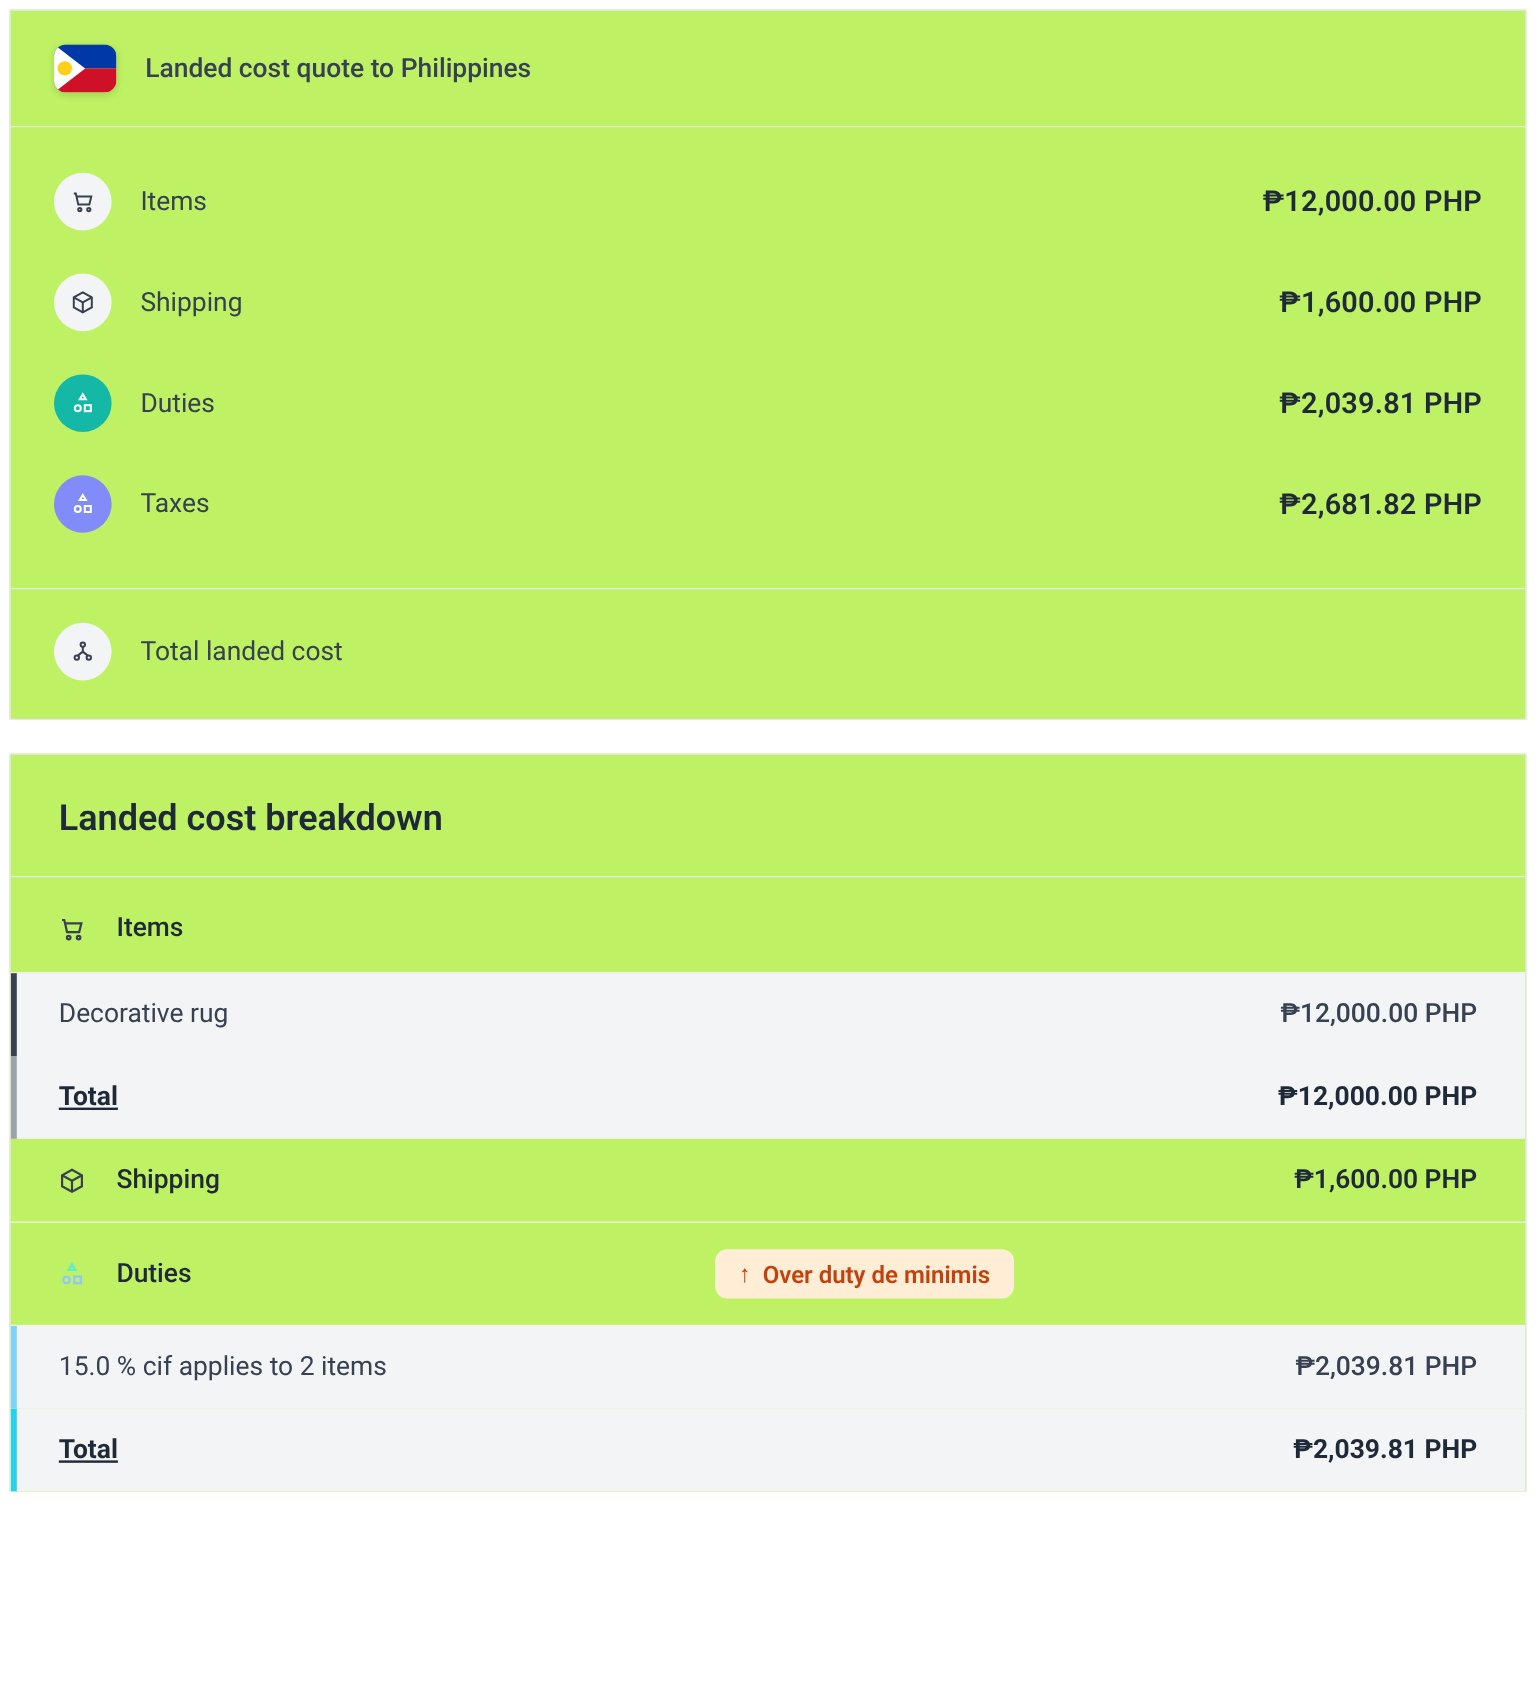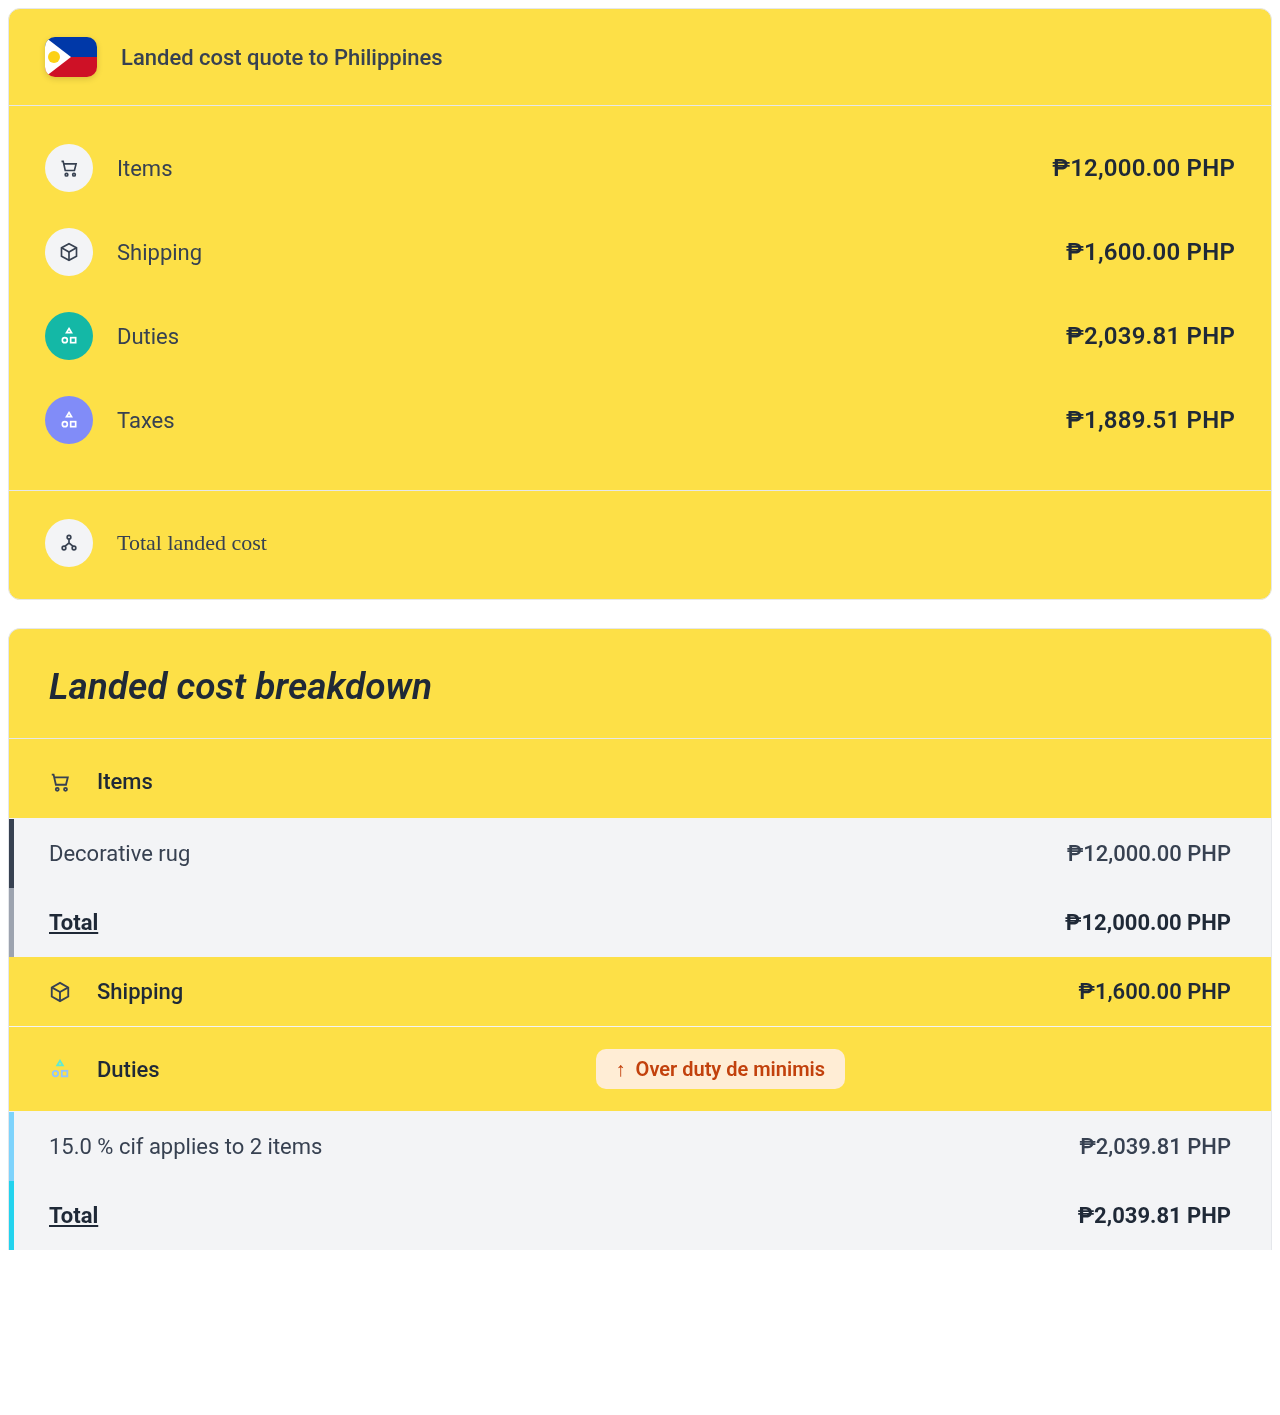--- a/index.html
+++ b/index.html
@@ -5,24 +5,24 @@
   * { box-sizing: border-box; margin: 0; padding: 0; }
   body {
     font-family: -apple-system, BlinkMacSystemFont, "Segoe UI", Roboto, Helvetica, Arial, sans-serif;
     background: #ffffff;
     color: #1f2937;
     padding: 0;
     width: 1280px;
   }
   .card {
     border: 1px solid #e5e7eb;
-    border-radius: 12px;
+    border-radius: 0;
     margin: 8px;
     overflow: hidden;
-    background: #fde047;
+    background: #bef264;
   }
   .card-header {
     display: flex;
     align-items: center;
     gap: 24px;
     padding: 28px 36px;
     border-bottom: 1px solid #e5e7eb;
   }
   .flag {
     width: 52px;
@@ -83,42 +83,40 @@
     font-size: 24px;
     font-weight: 600;
     color: #1f2937;
     letter-spacing: 0.2px;
   }
   .total-section {
     border-top: 1px solid #e5e7eb;
     padding: 28px 36px 32px 36px;
     display: flex;
     align-items: center;
-    font-family: Liberation Serif, serif;
   }
   .total-section .icon-circle { margin-right: 24px; }
   .total-label { font-size: 22px; color:#374151; }
   .total-value {
     margin-left: auto;
     font-size: 36px;
     font-weight: 700;
     color:#1f2937;
     letter-spacing: 0.3px;
   }
 
   
   .breakdown-header {
     padding: 36px 40px 30px 40px;
     border-bottom: 1px solid #e5e7eb;
   }
   .breakdown-title {
-    font-size: 37px;
+    font-size: 30px;
     font-weight: 600;
     color:#1f2937;
-    font-style:italic;
   }
   .section-head {
     display:flex;
     align-items:center;
     gap: 26px;
     padding: 30px 40px 24px 40px;
     border-bottom: 1px solid #f3f4f6;
   }
   .section-head-simple {
     display:flex;
@@ -243,21 +241,21 @@
 
     <div class="row">
       <div class="icon-circle ic-violet">
         <svg width="20" height="20" viewBox="0 0 24 24" fill="none" stroke="currentColor" stroke-width="2">
             <path d="M12 3l3 5H9l3-5z"></path>
             <circle cx="7" cy="17" r="3"></circle>
             <rect x="14" y="14" width="6" height="6"></rect>
           </svg>
       </div>
       <div class="row-label">Taxes</div>
-      <div class="row-value">₱1,889.51 PHP</div>
+      <div class="row-value">₱2,681.82 PHP</div>
     </div>
 
   </div>
 
   <div class="total-section">
     <div class="icon-circle ic-gray">
       <svg width="20" height="20" viewBox="0 0 24 24" fill="none" stroke="currentColor" stroke-width="2">
           <circle cx="12" cy="5" r="2.2"></circle>
           <circle cx="6" cy="18" r="2.2"></circle>
           <circle cx="18" cy="18" r="2.2"></circle>

